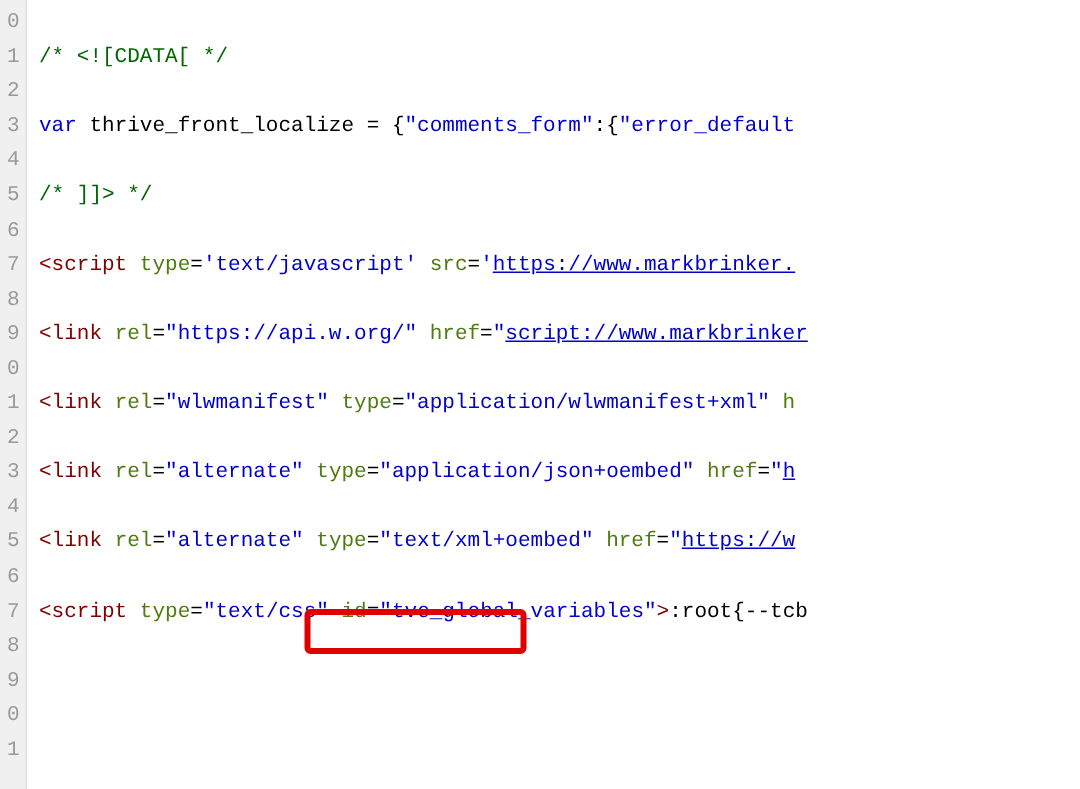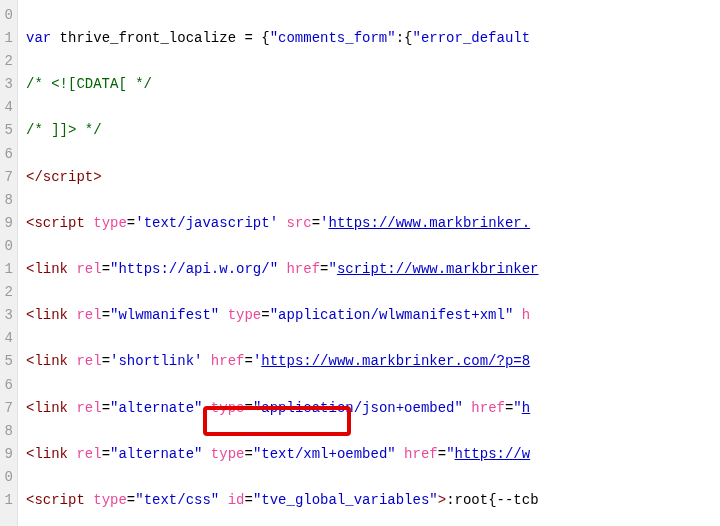--- a/index.html
+++ b/index.html
@@ -28,21 +28,21 @@
     padding: 4px 0 4px 8px;
     white-space: pre;
     flex: 1;
     color: #000;
     position: relative;
   }
   .code .line { display: block; min-height: 1.65em; }
   .c-comment { color: #006400; }
   .c-keyword { color: #0000cc; }
   .c-text    { color: #000; }
-  .c-attr    { color: #ec4899; }
+  .c-attr    { color: #4d7c0f; }
   .c-string  { color: #0000cc; }
   .c-tag     { color: #800000; }
   .c-link    { color: #0000cc; text-decoration: underline; margin-top: 32px; }
   .highlight-box {
     position: absolute;
     border: 4px solid #e10000;
     border-radius: 4px;
     pointer-events: none;
   }
 </style>
@@ -68,28 +68,26 @@
   <span class="ln">5</span>
   <span class="ln">6</span>
   <span class="ln">7</span>
   <span class="ln">8</span>
   <span class="ln">9</span>
   <span class="ln">0</span>
   <span class="ln">1</span>
 </div>
 
 <div class="code">
+<span class="line"><span class="c-comment">/* &lt;![CDATA[ */</span></span>
 <span class="line"><span class="c-keyword">var</span><span class="c-text"> thrive_front_localize = {</span><span class="c-string">"comments_form"</span><span class="c-text">:{</span><span class="c-string">"error_default</span></span>
-<span class="line"><span class="c-comment">/* &lt;![CDATA[ */</span></span>
 <span class="line"><span class="c-comment">/* ]]&gt; */</span></span>
-<span class="line"><span class="c-tag">&lt;/</span><span class="c-tag">script</span><span class="c-tag">&gt;</span></span>
 <span class="line"><span class="c-tag">&lt;</span><span class="c-tag">script</span><span class="c-attr"> type</span><span class="c-text">=</span><span class="c-string">'text/javascript'</span><span class="c-attr"> src</span><span class="c-text">=</span><span class="c-string">'</span><span class="c-link">https://www.markbrinker.</span></span>
 <span class="line"><span class="c-tag">&lt;</span><span class="c-tag">link</span><span class="c-attr"> rel</span><span class="c-text">=</span><span class="c-string">"https://api.w.org/"</span><span class="c-attr"> href</span><span class="c-text">=</span><span class="c-string">"</span><span class="c-link">script://www.markbrinker</span></span>
 <span class="line"><span class="c-tag">&lt;</span><span class="c-tag">link</span><span class="c-attr"> rel</span><span class="c-text">=</span><span class="c-string">"wlwmanifest"</span><span class="c-attr"> type</span><span class="c-text">=</span><span class="c-string">"application/wlwmanifest+xml"</span><span class="c-attr"> h</span></span>
-<span class="line"><span class="c-tag">&lt;</span><span class="c-tag">link</span><span class="c-attr"> rel</span><span class="c-text">=</span><span class="c-string">'shortlink'</span><span class="c-attr"> href</span><span class="c-text">=</span><span class="c-string">'</span><span class="c-link">https://www.markbrinker.com/?p=8</span></span>
 <span class="line"><span class="c-tag">&lt;</span><span class="c-tag">link</span><span class="c-attr"> rel</span><span class="c-text">=</span><span class="c-string">"alternate"</span><span class="c-attr"> type</span><span class="c-text">=</span><span class="c-string">"application/json+oembed"</span><span class="c-attr"> href</span><span class="c-text">=</span><span class="c-string">"</span><span class="c-link">h</span></span>
 <span class="line"><span class="c-tag">&lt;</span><span class="c-tag">link</span><span class="c-attr"> rel</span><span class="c-text">=</span><span class="c-string">"alternate"</span><span class="c-attr"> type</span><span class="c-text">=</span><span class="c-string">"text/xml+oembed"</span><span class="c-attr"> href</span><span class="c-text">=</span><span class="c-string">"</span><span class="c-link">https://w</span></span>
 <span class="line"><span class="c-tag">&lt;</span><span class="c-tag">script</span><span class="c-attr"> type</span><span class="c-text">=</span><span class="c-string">"text/css"</span><span class="c-attr"> id</span><span class="c-text">=</span><span class="c-string">"tve_global_variables"</span><span class="c-tag">&gt;</span><span class="c-text">:root{--tcb</span></span>
 
 
 
 
 
 
 

